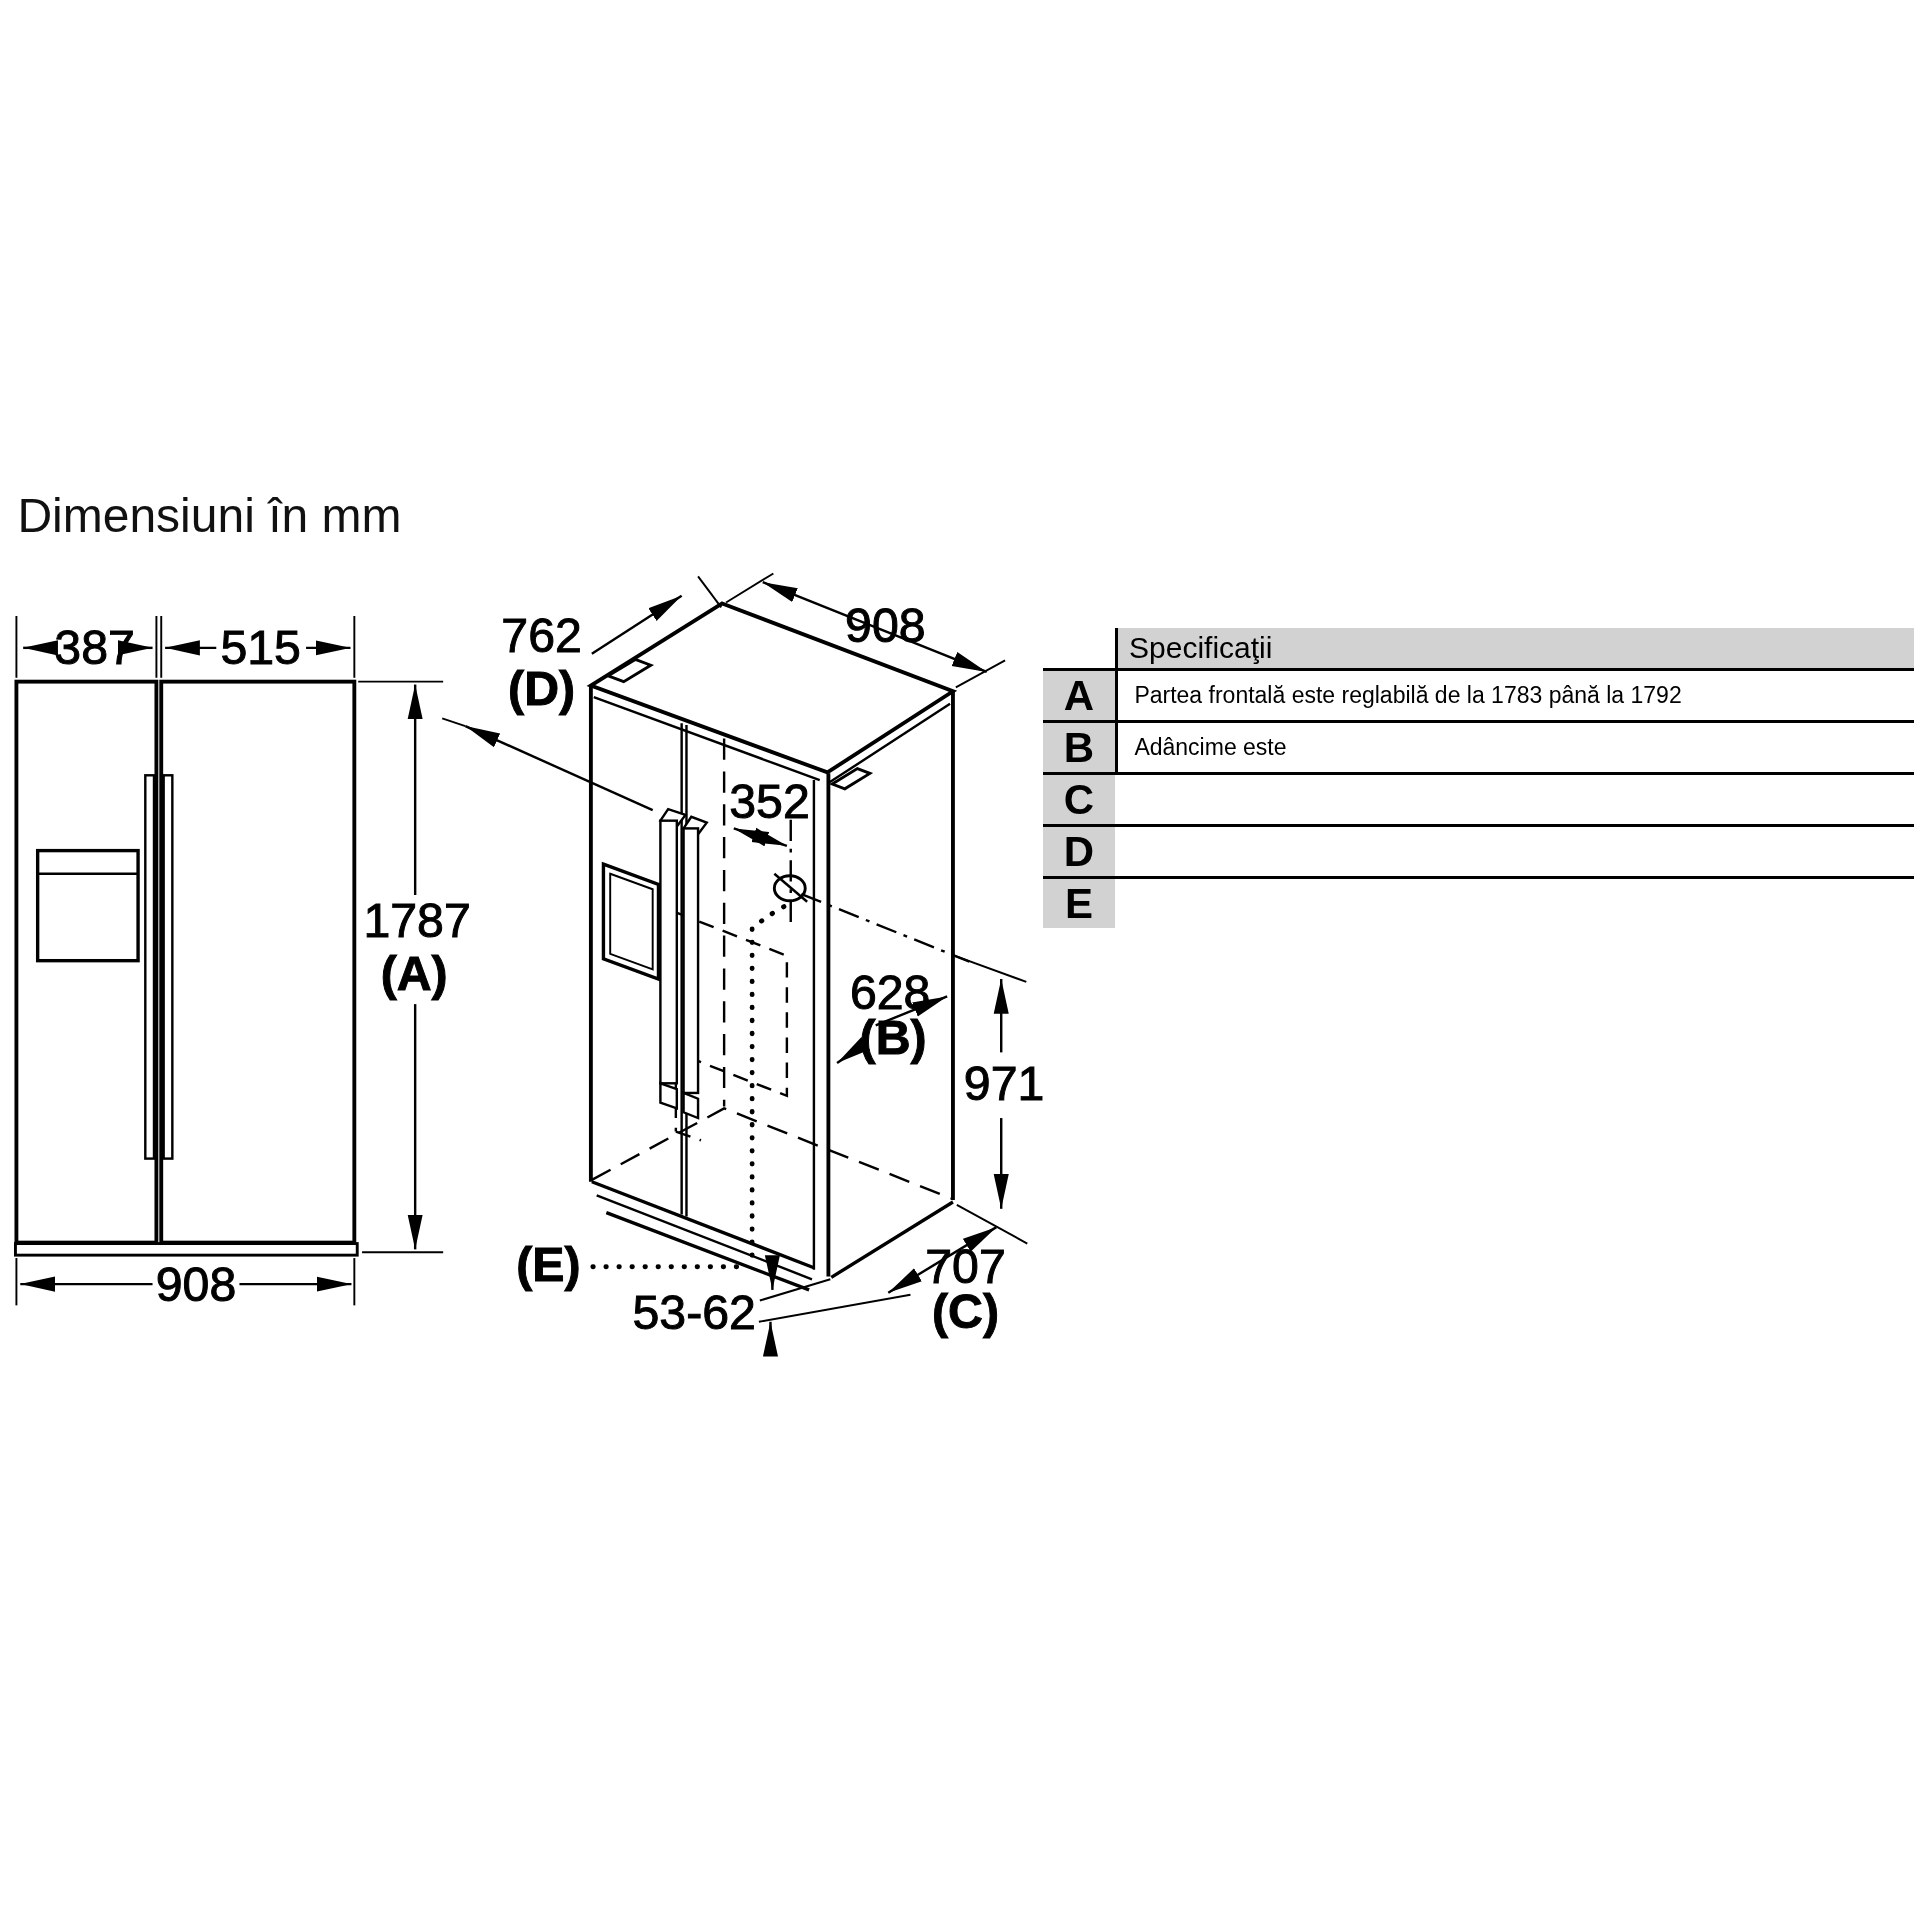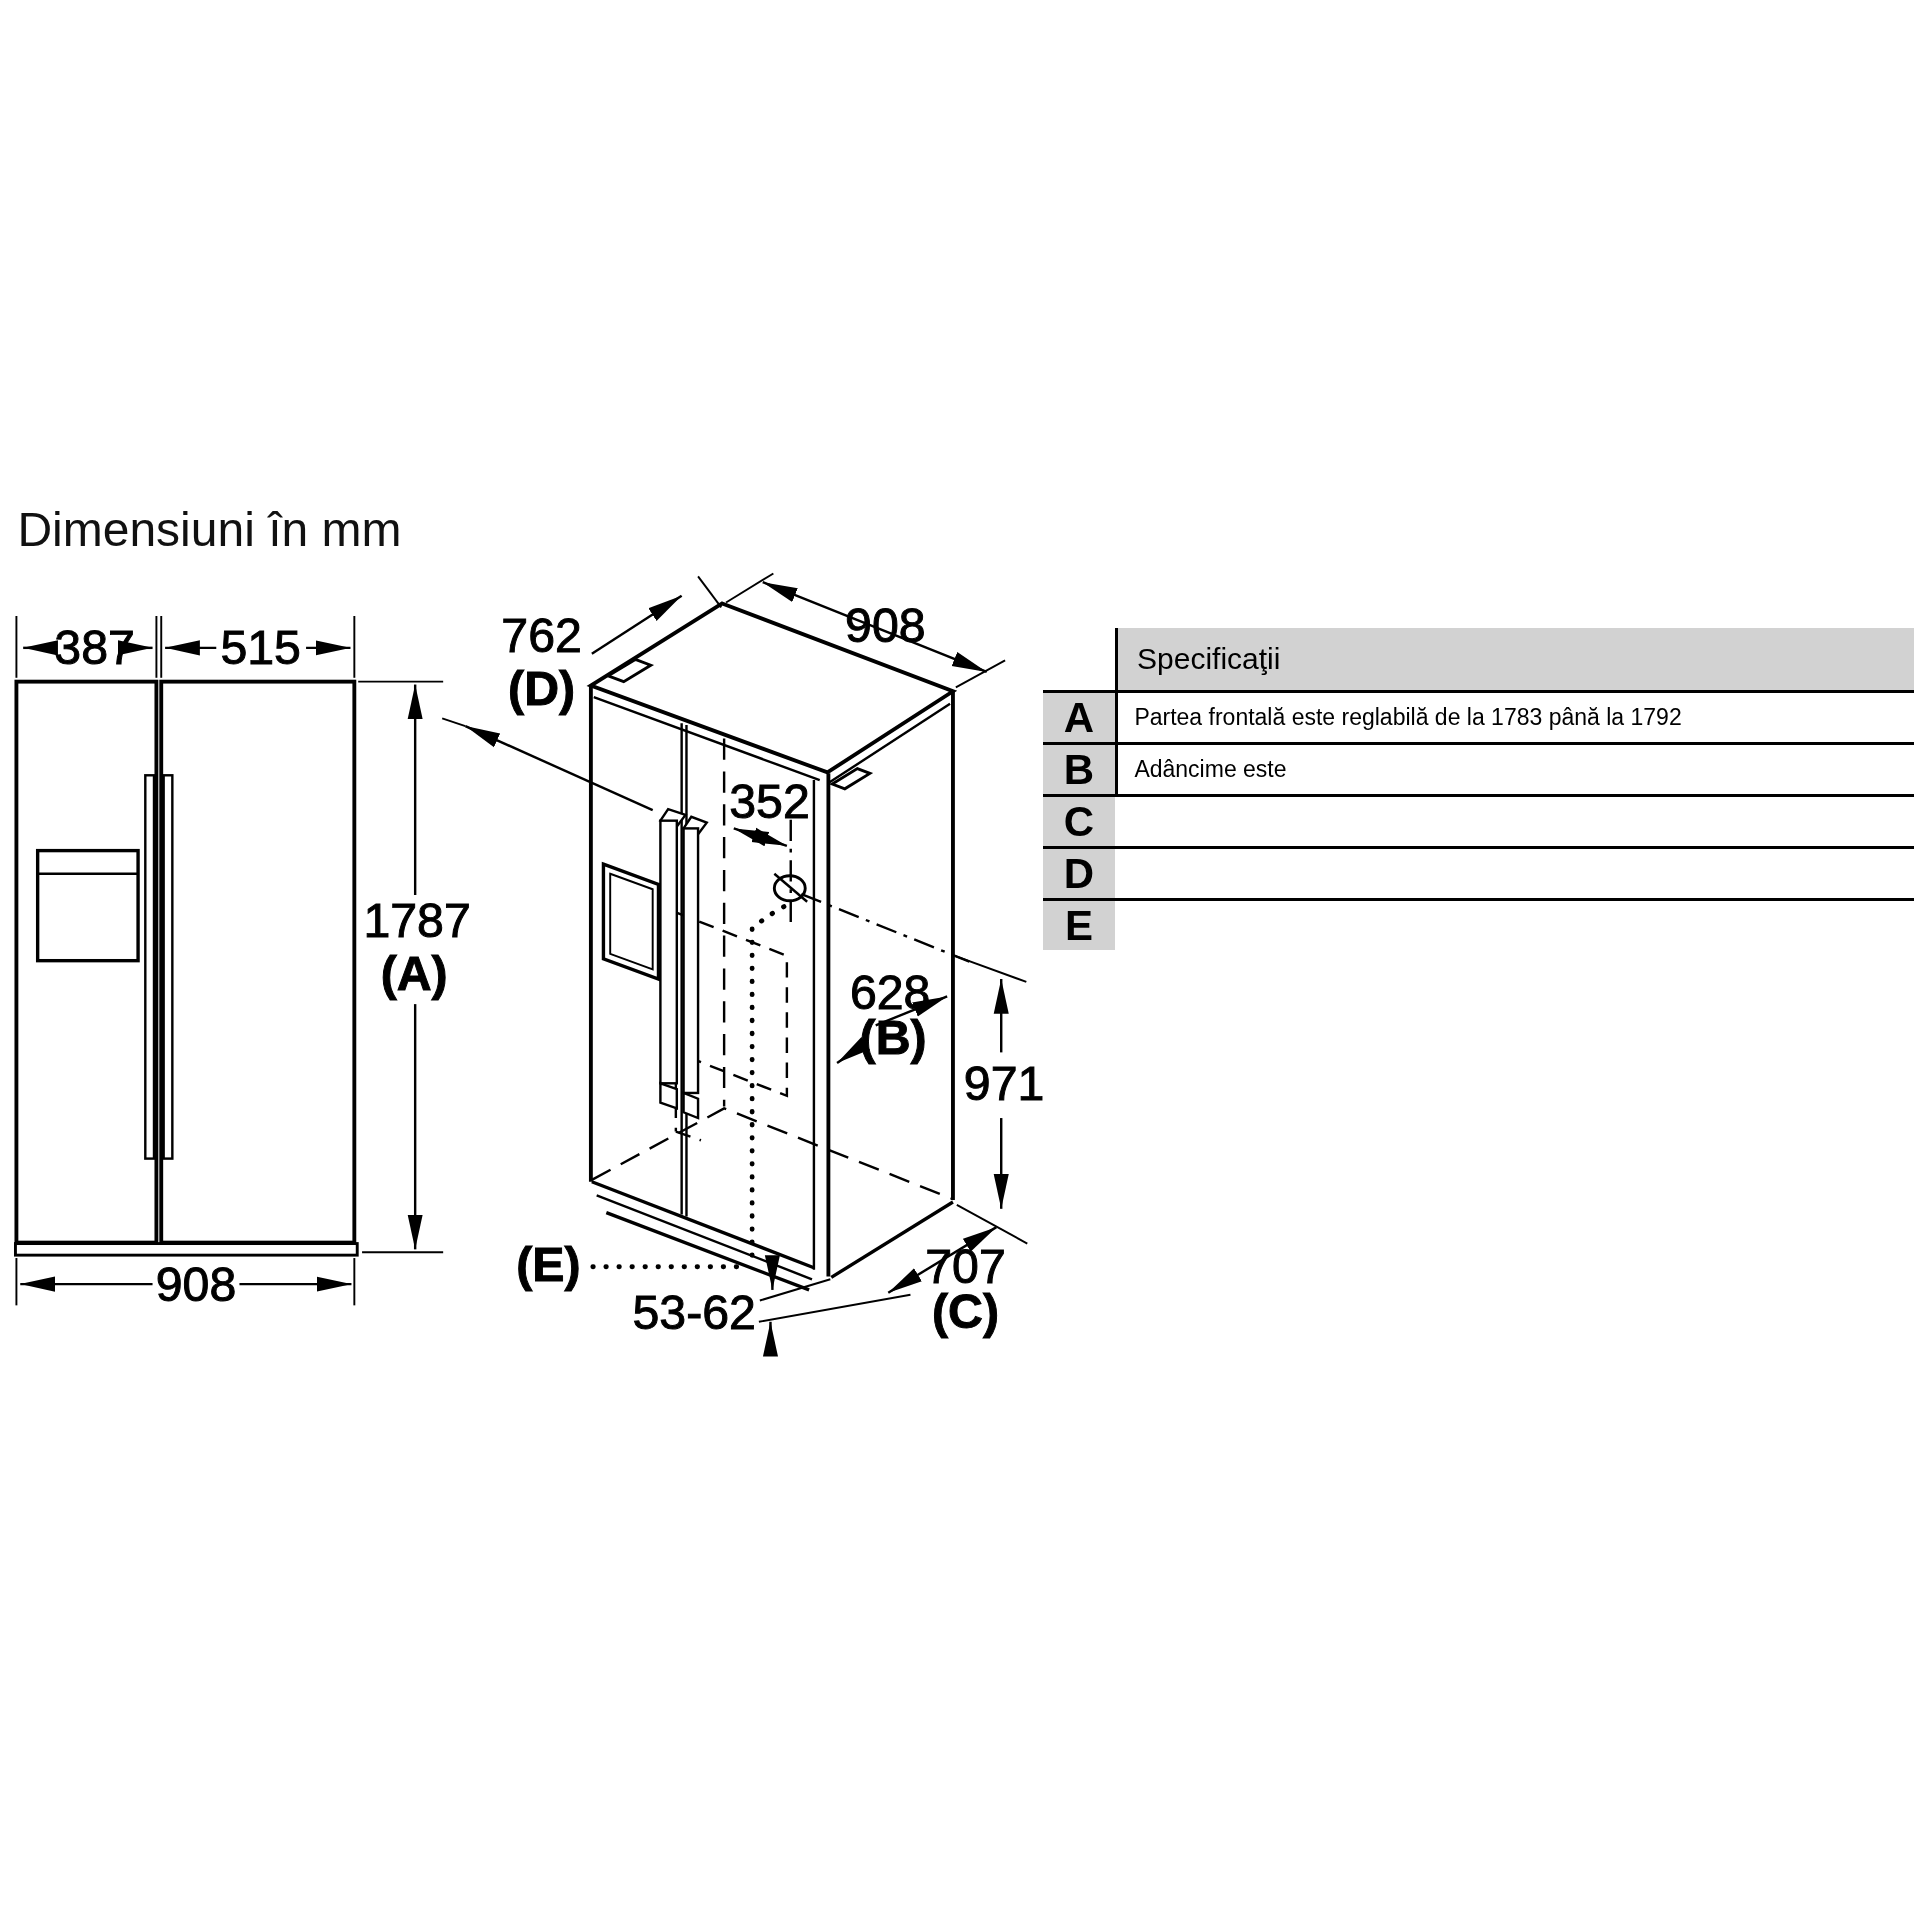--- a/index.html
+++ b/index.html
@@ -1,26 +1,26 @@
 <!DOCTYPE html>
 <html><head>
 <meta charset="utf-8">
 <style>
   html,body{margin:0;padding:0;background:#fff;}
   .canvas{position:relative;width:1931px;height:1931px;background:#fff;
           font-family:"Liberation Sans",sans-serif;color:#000;overflow:hidden;}
-  .page-title{position:absolute;left:17.4px;top:504px;font-size:48px;line-height:1.1;color:#111;}
+  .page-title{position:absolute;left:17.4px;top:490px;font-size:48px;line-height:1.1;color:#111;}
   svg.drawing{position:absolute;left:0;top:0;}
   svg.drawing text{font-family:"Liberation Sans",sans-serif;font-size:50px;fill:#000;}
   svg.drawing text.ref{font-weight:bold;}
   
   .spec-table{position:absolute;left:1043px;top:628px;width:871px;}
-  .spec-header{display:flex;align-items:center;box-sizing:border-box;height:62px;
+  .spec-header{display:flex;align-items:center;box-sizing:border-box;height:40px;
                margin-left:72px;background:#d2d2d2;border-left:3.9px solid #000;
-               padding-left:19px;font-size:30px;}
+               padding-left:11px;font-size:30px;}
   .srow{display:flex;height:52px;border-top:3.9px solid #000;box-sizing:border-box;}
   .scell-l{width:72px;background:#d2d2d2;display:flex;align-items:center;justify-content:center;
            font-weight:bold;font-size:42px;}
   .scell-t{flex:1;border-left:3.9px solid #000;display:flex;align-items:center;
            padding-left:16.4px;font-size:23px;background:#fff;box-sizing:border-box;}
 </style>
 </head>
 <body>
 
 <div class="canvas">

